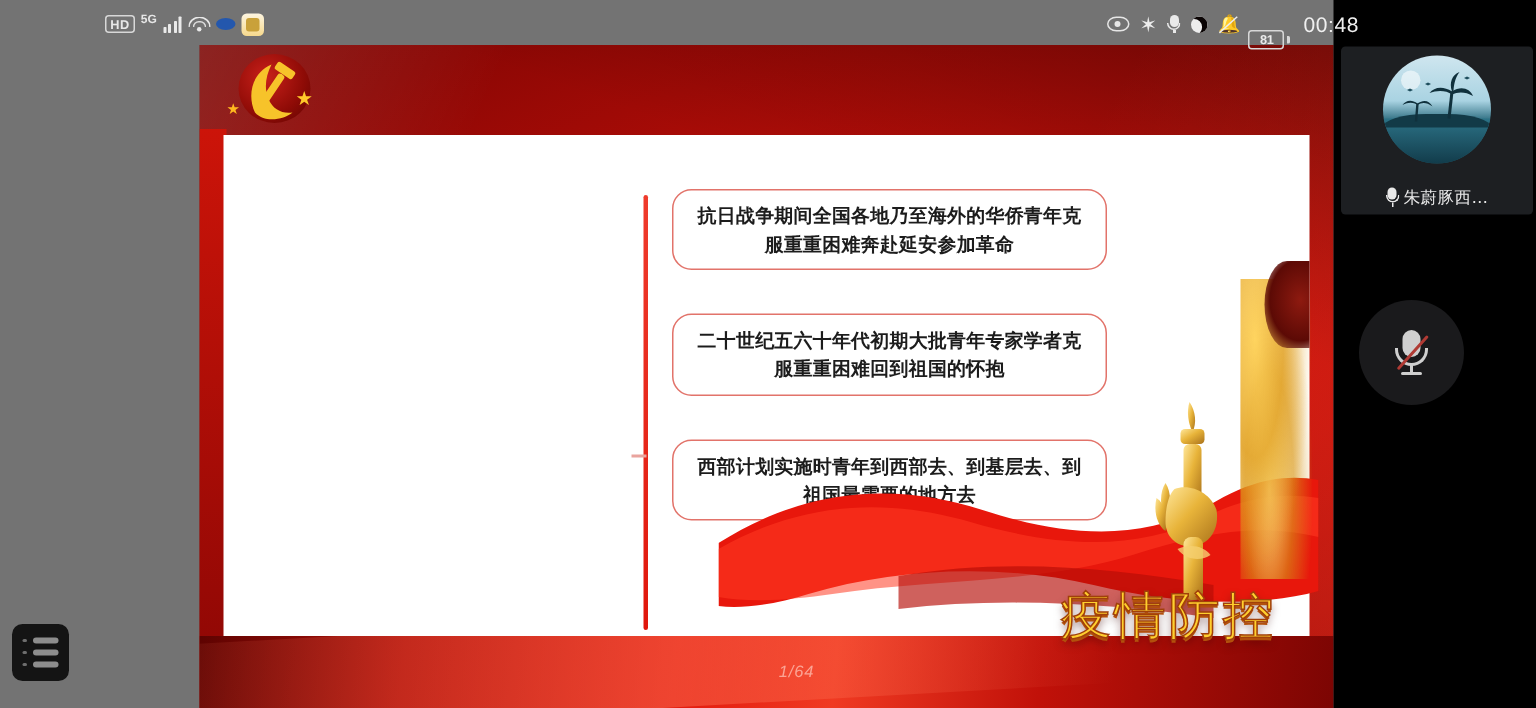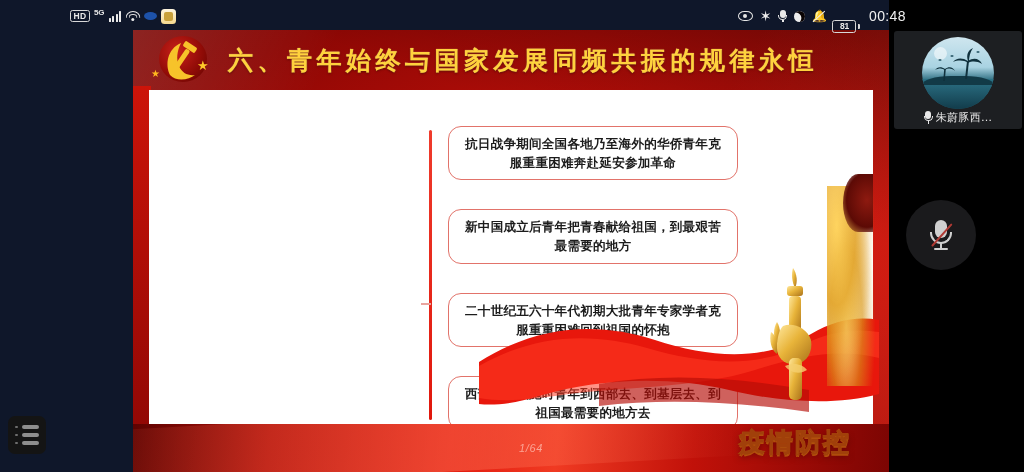--- a/index.html
+++ b/index.html
@@ -1,19 +1,19 @@
 <!DOCTYPE html>
 <html><head>
 <meta charset="utf-8">
 <style>
   * { margin:0; padding:0; box-sizing:border-box; }
   html,body{ width:1024px; height:472px; background:#000; overflow:hidden;
     font-family:"Liberation Sans","DejaVu Sans",sans-serif; }
 
-  #app{ position:relative; width:1024px; height:472px; background:#0f172a; }
+  #app{ position:relative; width:1024px; height:472px; background:#737373; }
 
   
   .statusbar{ position:absolute; left:0; top:0; width:1024px; height:32px; z-index:60;
       display:flex; align-items:center; pointer-events:none; }
   .sb-left{ position:absolute; left:70px; top:0; height:32px; display:flex; align-items:center; gap:4px; }
   .sb-right{ position:absolute; right:118px; top:0; height:32px; display:flex; align-items:center; gap:7px; }
 
   .hd-badge{ border:1.3px solid #d8d8d8; border-radius:2.5px; color:#e8e8e8;
       font-size:8.5px; font-weight:bold; padding:1px 2.5px; line-height:1; letter-spacing:.3px; }
   .fiveg{ color:#e6e6e6; font-size:8px; font-weight:bold; position:relative; top:-4px; }
@@ -126,32 +126,32 @@
   .bottomband{ position:absolute; left:0; bottom:0; width:756px; height:48px;
       background:
         linear-gradient(95deg, #5e0301 0%, #b01009 18%, #e21a0e 42%, #f03a22 56%, #c11109 74%, #7c0503 100%);
       overflow:hidden; }
   .bottomband::after{ content:""; position:absolute; left:-10%; top:-18px; width:130%; height:60px;
       background:linear-gradient(100deg, rgba(255,255,255,0) 0%, rgba(255,120,90,.45) 40%, rgba(255,255,255,0) 70%);
       transform:rotate(-3.2deg); }
   .leftband{ position:absolute; left:0; top:56px; width:18px; height:390px;
       background:linear-gradient(#cc1409,#8a0604); }
 
-  .vaccine-tag{ position:absolute; right:38px; bottom:12px; z-index:5;
+  .vaccine-tag{ position:absolute; right:38px; bottom:38px; z-index:5;
       font-family:"DejaVu Sans","Liberation Sans",sans-serif;
-      font-size:26px; font-weight:bold; letter-spacing:2px;
+      font-size:34px; font-weight:normal; letter-spacing:2px;
       color:#ffcf2e; -webkit-text-stroke:1px #a1400a;
       text-shadow:0 2px 0 #b3500c, 0 3px 6px rgba(60,0,0,.6); }
 
   .pagenum{ position:absolute; left:50%; transform:translateX(-50%); bottom:18px; z-index:6;
       color:#ffc7bb; font-size:11px; opacity:.72; font-style:italic; letter-spacing:.6px;margin-left:20px; }
 
   
   .rail{ position:absolute; right:0; top:0; width:135px; height:472px; background:#000; z-index:40; }
-  .thumb{ position:absolute; left:5px; top:31px; width:128px; height:98px;
+  .thumb{ position:absolute; left:5px; top:31px; width:128px; height:112px;
       background:#1d1f22; border-radius:3px; overflow:hidden; }
   .thumb .av{ position:absolute; left:50%; top:6px; transform:translateX(-50%);
       width:72px; height:72px; border-radius:50%; overflow:hidden;
       background:linear-gradient(#cfe6ef 0%, #a9d3e2 42%, #2f6f82 60%, #1d5566 100%); }
   .thumb .av .sun{ position:absolute; left:12px; top:10px; width:13px; height:13px;
       border-radius:50%; background:rgba(255,255,255,.55); }
   .thumb .av .horizon{ position:absolute; left:0; top:58%; width:100%; height:42%;
       background:linear-gradient(#2c7286,#123c4b); }
   .thumb .av .land{ position:absolute; left:0; top:54%; width:100%; height:9px;
       background:#123a47; border-radius:40% 40% 0 0 / 100% 100% 0 0; }
@@ -237,37 +237,33 @@
       <div class="emblem">
         <div class="disc"></div>
         <svg class="hs" viewBox="0 0 46 48">
           <path d="M9 40 C4 30 6 14 20 8 C16 16 15 24 18 31 C21 38 27 41 34 40 C28 45 15 47 9 40 Z" fill="#f7c32a"></path>
           <rect x="17" y="12" width="5" height="27" rx="2" transform="rotate(34 19 26)" fill="#f7c32a"></rect>
           <rect x="22" y="9" width="14" height="6" rx="1.5" transform="rotate(34 29 12)" fill="#f7c32a"></rect>
         </svg>
         <div class="star">★</div>
         <div class="star2">★</div>
       </div>
-      <div class="slide-title">六、青年始终与国家发展同频共振的规律永恒</div>
     </div>
 
     <div class="leftband"></div>
 
     <div class="canvas">
 
 
       <div class="vline"></div>
       <div class="vstub"></div>
 
       <div class="cardlist">
         <div class="card">
           <p>抗日战争期间全国各地乃至海外的华侨青年克服重重困难奔赴延安参加革命</p>
-        </div>
-        <div class="card">
-          <p>新中国成立后青年把青春献给祖国，到最艰苦最需要的地方</p>
         </div>
         <div class="card">
           <p>二十世纪五六十年代初期大批青年专家学者克服重重困难回到祖国的怀抱</p>
         </div>
         <div class="card">
           <p>西部计划实施时青年到西部去、到基层去、到祖国最需要的地方去</p>
         </div>
       </div>
 
       <svg class="ribbon" viewBox="0 0 400 140">

